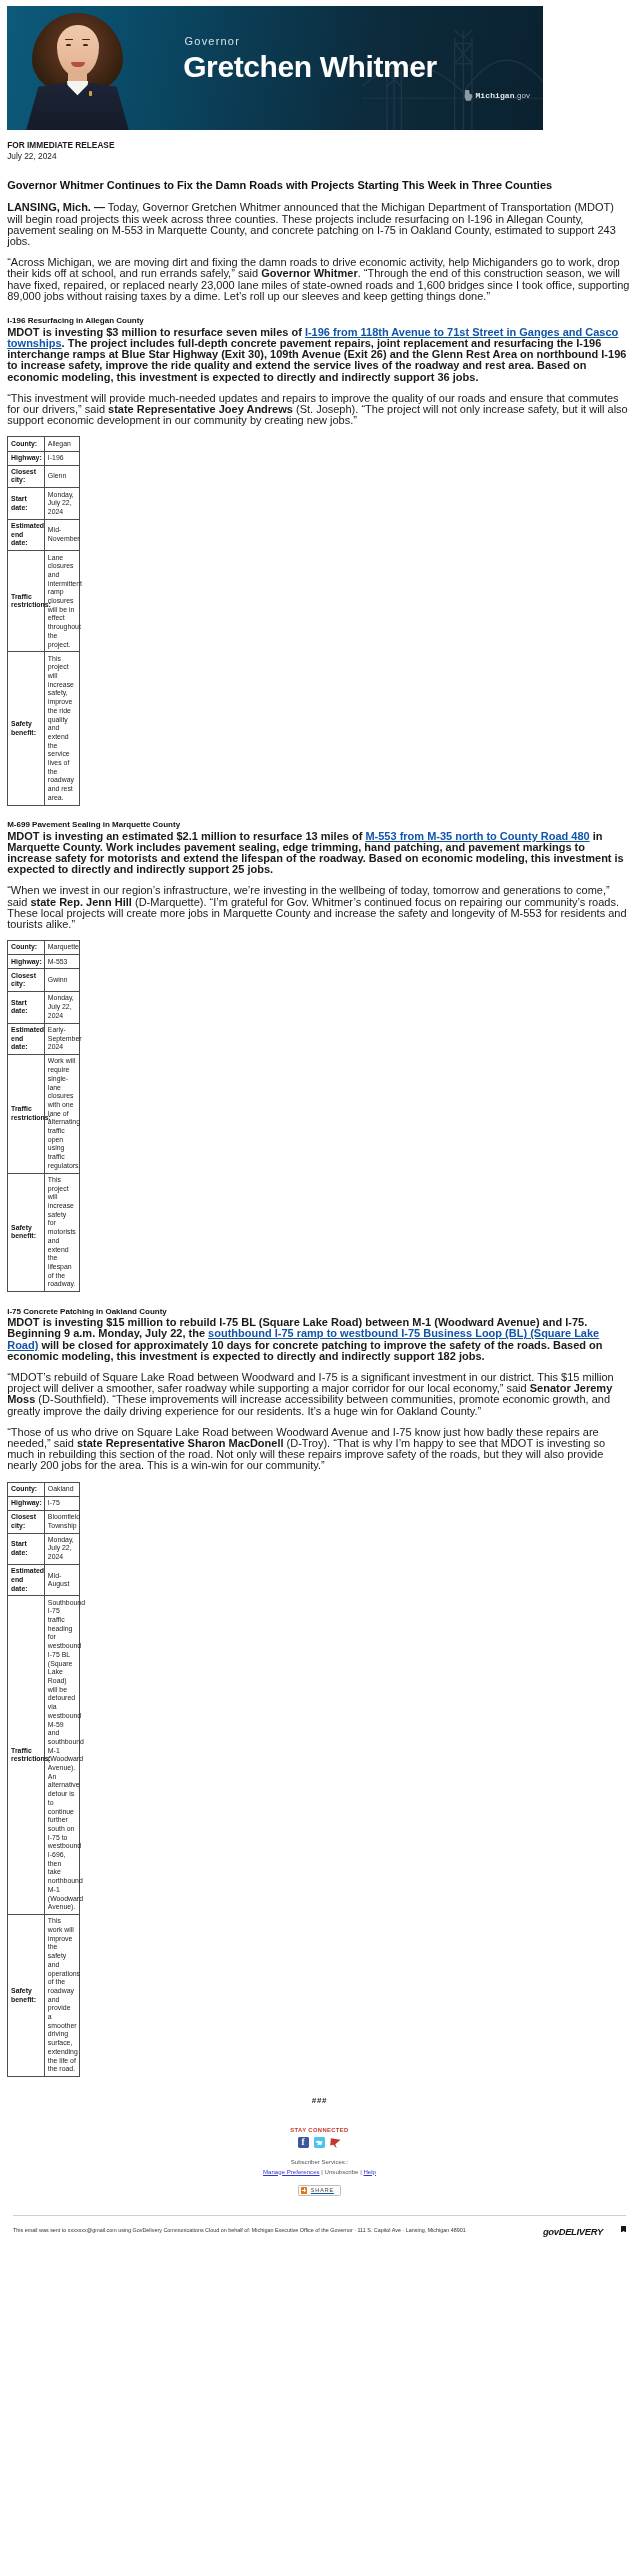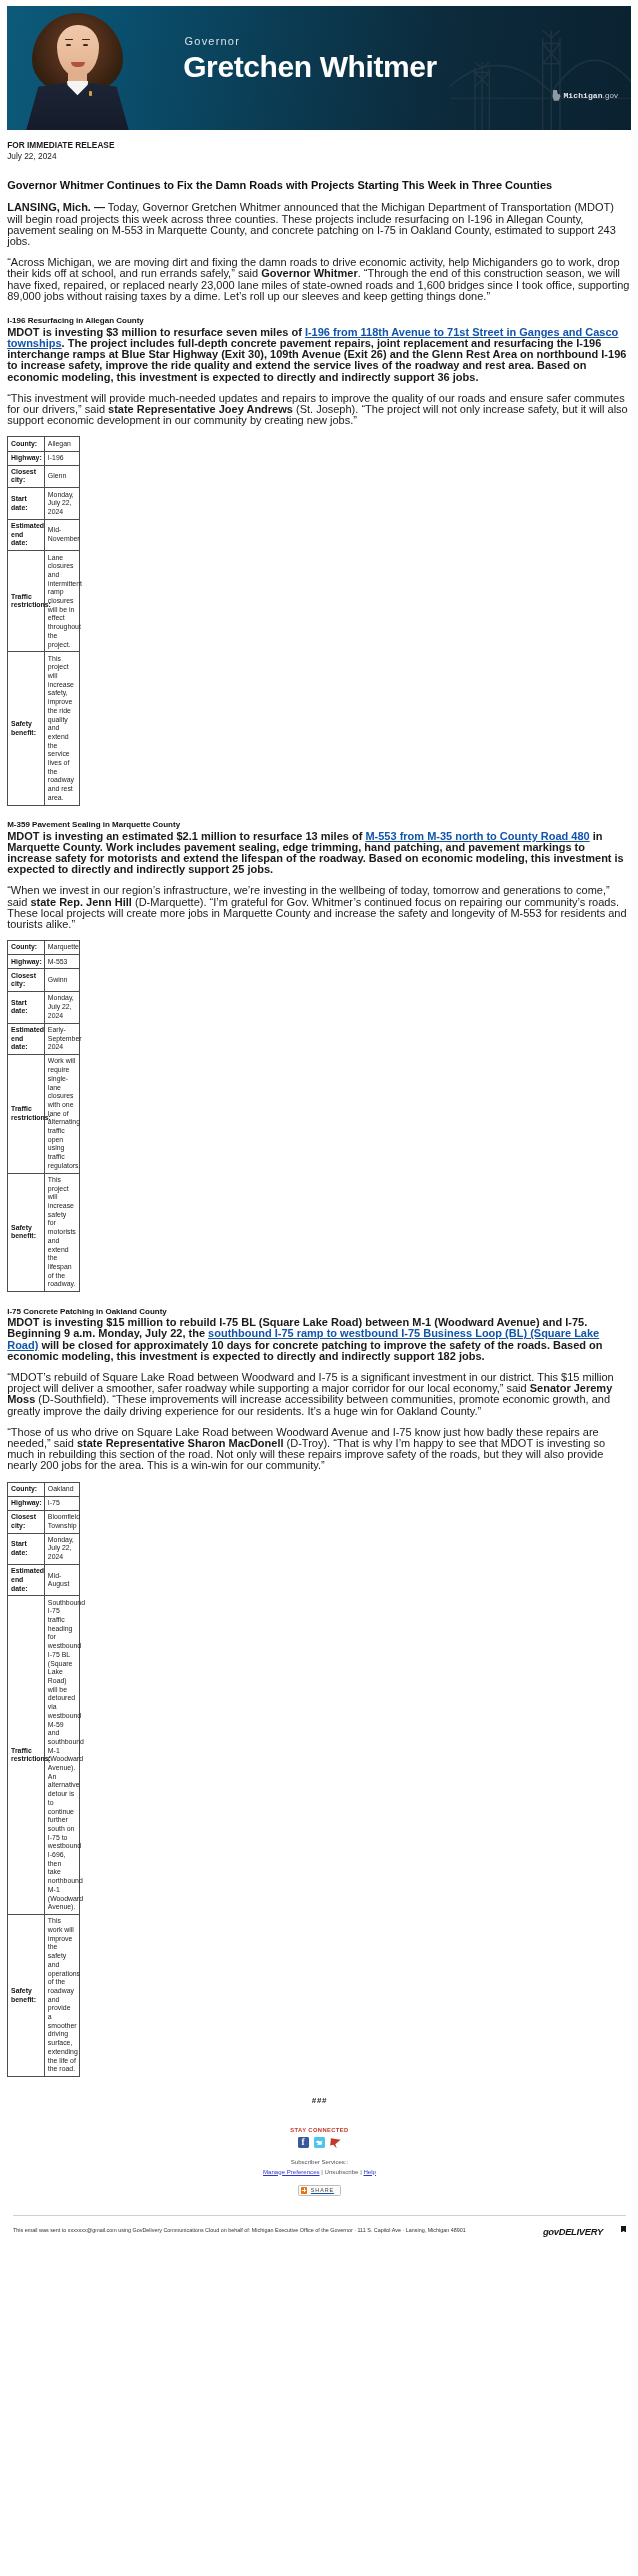--- a/index.html
+++ b/index.html
@@ -11,21 +11,21 @@
     color:#1a1a1a;
     -webkit-font-smoothing:antialiased;
   }
   .page{width:639px;margin:0;position:relative;}
 
   
   .hero{
     position:relative;
     height:124px;
     margin:5.8px 7.2px 0 7.2px;
-    width:624px;
+    width:536px;
     background:linear-gradient(100deg,#0d5a7a 0%,#0a4f6e 18%,#0b3d55 42%,#0c2b3c 68%,#0b2130 100%);
     overflow:hidden;
   }
   .hero-photo{
     position:absolute;left:17.4px;top:0;width:106px;height:124px;overflow:hidden;
   }
   .hero-photo .hair{
     position:absolute;left:7.2px;top:7.2px;width:91px;height:81px;
     background:radial-gradient(ellipse at 50% 42%, #6b4026 0%, #4a2a18 48%, #33200f 72%, #2a1a0d 100%);
     border-radius:50% 50% 44% 44%/58% 58% 42% 42%;
@@ -198,21 +198,21 @@
 
     <p class="body">
       <span>“Across Michigan, we are moving dirt and fixing the damn roads to drive economic activity, help Michiganders go to work, drop their kids off at school, and run errands safely,” said </span><b>Governor Whitmer</b><span>. “Through the end of this construction season, we will have fixed, repaired, or replaced nearly 23,000 lane miles of state-owned roads and 1,600 bridges since I took office, supporting 89,000 jobs without raising taxes by a dime. Let’s roll up our sleeves and keep getting things done.”</span>
     </p>
 
     <h3 class="sub">I-196 Resurfacing in Allegan County</h3>
     <p class="body tight">
       <span>MDOT is investing $3 million to resurface seven miles of </span><a class="lnk" href="#">I-196 from 118th Avenue to 71st Street in Ganges and Casco townships</a><span>. The project includes full-depth concrete pavement repairs, joint replacement and resurfacing the I-196 interchange ramps at Blue Star Highway (Exit 30), 109th Avenue (Exit 26) and the Glenn Rest Area on northbound I-196 to increase safety, improve the ride quality and extend the service lives of the roadway and rest area. Based on economic modeling, this investment is expected to directly and indirectly support 36 jobs.</span>
     </p>
     <p class="body">
-      <span>“This investment will provide much-needed updates and repairs to improve the quality of our roads and ensure safer commutes for our drivers,” said </span><b>state Representative Joey Andrews</b><span> (St. Joseph). “The project will not only increase safety, but it will also support economic development in our community by creating new jobs.”</span>
+      <span>“This investment will provide much-needed updates and repairs to improve the quality of our roads and ensure that commutes for our drivers,” said </span><b>state Representative Joey Andrews</b><span> (St. Joseph). “The project will not only increase safety, but it will also support economic development in our community by creating new jobs.”</span>
     </p>
     <table class="proj">
         <tbody>
       <tr>
             <td class="k">County:</td>
             <td class="v">Allegan</td>
           </tr>
       <tr>
             <td class="k">Highway:</td>
             <td class="v">I-196</td>
@@ -233,21 +233,21 @@
             <td class="k">Traffic restrictions:</td>
             <td class="v">Lane closures and intermittent ramp closures will be in effect throughout the project.</td>
           </tr>
       <tr>
             <td class="k">Safety benefit:</td>
             <td class="v">This project will increase safety, improve the ride quality and extend the service lives of the roadway and rest area.</td>
           </tr>
     </tbody>
       </table>
 
-    <h3 class="sub">M-359 Pavement Sealing in Marquette County</h3>
+    <h3 class="sub">M-699 Pavement Sealing in Marquette County</h3>
     <p class="body tight">
       <span>MDOT is investing an estimated $2.1 million to resurface 13 miles of </span><a class="lnk" href="#">M-553 from M-35 north to County Road 480</a><span> in Marquette County. Work includes pavement sealing, edge trimming, hand patching, and pavement markings to increase safety for motorists and extend the lifespan of the roadway. Based on economic modeling, this investment is expected to directly and indirectly support 25 jobs.</span>
     </p>
     <p class="body">
       <span>“When we invest in our region’s infrastructure, we’re investing in the wellbeing of today, tomorrow and generations to come,” said </span><b>state Rep. Jenn Hill</b><span> (D-Marquette). “I’m grateful for Gov. Whitmer’s continued focus on repairing our community’s roads. These local projects will create more jobs in Marquette County and increase the safety and longevity of M-553 for residents and tourists alike.”</span>
     </p>
     <table class="proj">
         <tbody>
       <tr>
             <td class="k">County:</td>

